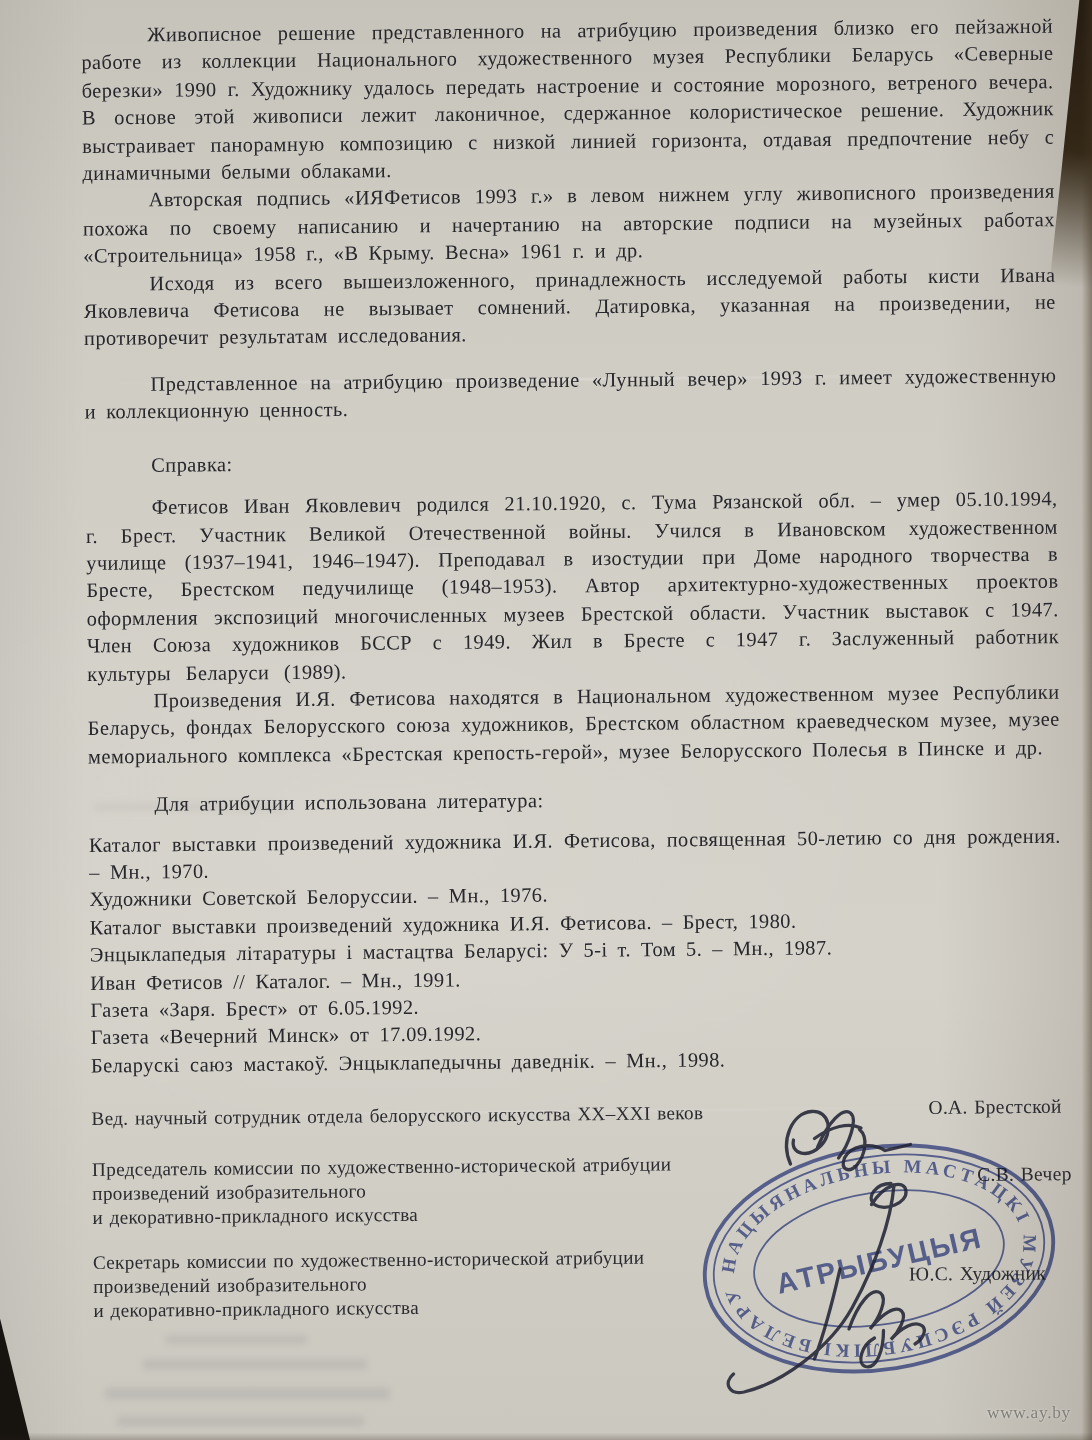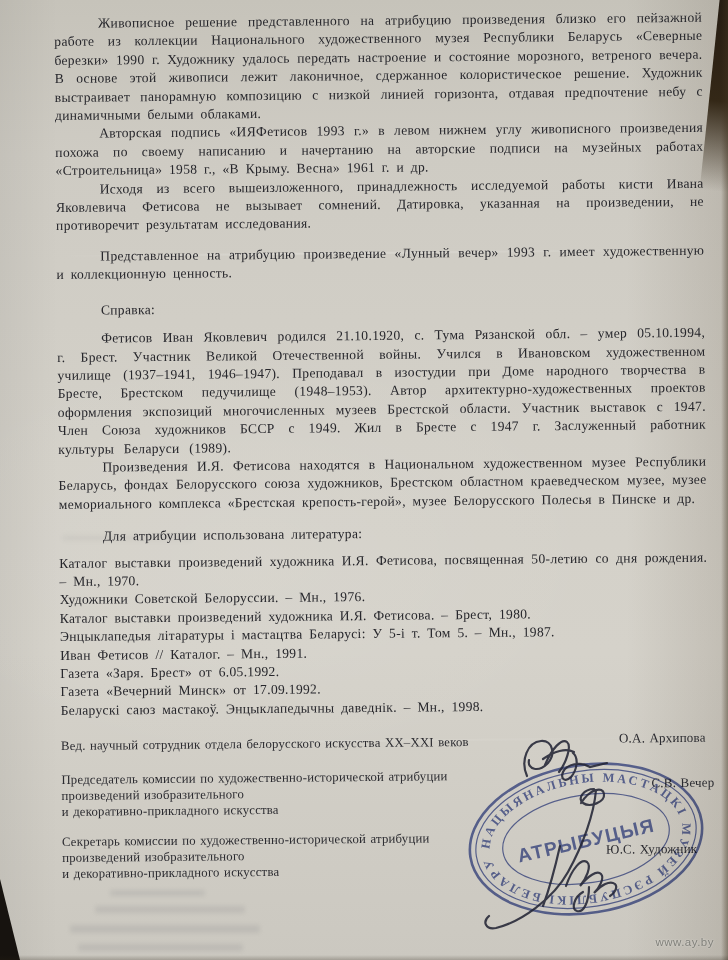--- a/index.html
+++ b/index.html
@@ -33,21 +33,21 @@
   .off-2{margin-top:18px;} .off-3{margin-top:14px;}
   .off-name{position:absolute;white-space:nowrap;font-size:13px;}
   .name-1{left:558px;top:-2px;}
   .name-2{left:590px;top:43px;}
   .name-3{left:544px;top:109px;}
   .stamp-svg{position:absolute;left:462px;top:750px;mix-blend-mode:multiply;opacity:.85;
     transform:rotate(-9deg);}
   .sig-svg{position:absolute;left:0;top:0;pointer-events:none;}
   .smear{position:absolute;background:rgba(104,106,114,.14);filter:blur(2.2px);border-radius:3px;}
   .watermark{position:absolute;right:14px;bottom:12px;
-    font-family:Liberation Sans, sans-serif;font-size:11.5px;color:#80807a;
+    font-family:Liberation Serif, serif;font-size:11.5px;color:#80807a;
     letter-spacing:.5px;text-shadow:0 0 2px rgba(255,255,255,.55);}
   .corner-tr{position:absolute;top:-8px;right:-16px;width:34px;height:200px;background:
     linear-gradient(to bottom,#241b12 0%,#342817 55%, rgba(52,40,23,0) 100%);
     transform:rotate(6deg);}
   .edge-right{position:absolute;top:0;right:0;width:7px;height:100%;
     background:linear-gradient(to left, rgba(66,52,33,.45), transparent);}
   .corner-bl{position:absolute;left:0;bottom:0;width:20px;height:92px;background:#17130f;
     -webkit-clip-path:polygon(0 12%,100% 100%,0 100%);clip-path:polygon(0 12%,100% 100%,0 100%);}
   .edge-bottom{position:absolute;left:0;bottom:0;width:100%;height:5px;
     background:linear-gradient(to top, rgba(40,32,20,.25), transparent);}
@@ -89,21 +89,21 @@
         <div class="off-block off-2">
           <div>Председатель комиссии по художественно-исторической атрибуции</div>
           <div>произведений изобразительного</div>
           <div>и декоративно-прикладного искусства</div>
         </div>
         <div class="off-block off-3">
           <div>Секретарь комиссии по художественно-исторической атрибуции</div>
           <div>произведений изобразительного</div>
           <div>и декоративно-прикладного искусства</div>
         </div>
-        <div class="off-name name-1">О.А. Архипова</div>
+        <div class="off-name name-1">О.А. Брестской</div>
         <div class="off-name name-2">С.В. Вечер</div>
         <div class="off-name name-3">Ю.С. Художник</div>
       </div>
     </div>
 
     <svg class="stamp-svg" width="248" height="178" viewBox="0 0 248 178">
       <g stroke="#4f5ea6" fill="none">
         <ellipse cx="124" cy="89" rx="117" ry="74" stroke-width="2.6"></ellipse>
         <ellipse cx="124" cy="89" rx="111" ry="68" stroke-width="1.2"></ellipse>
         <ellipse cx="124" cy="89" rx="84" ry="44" stroke-width="1.2"></ellipse>

